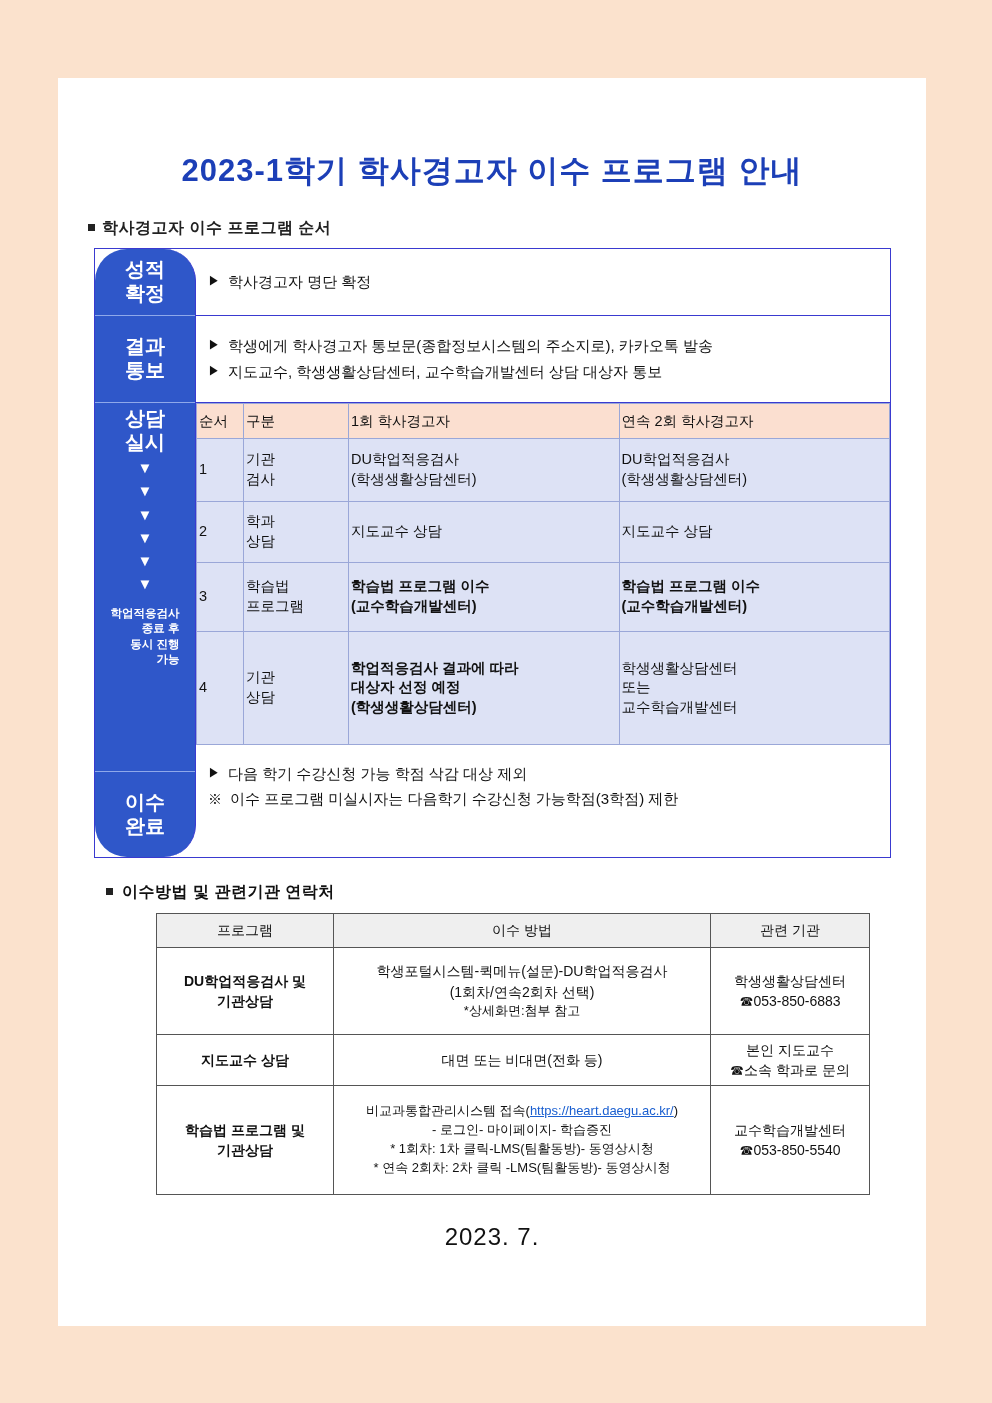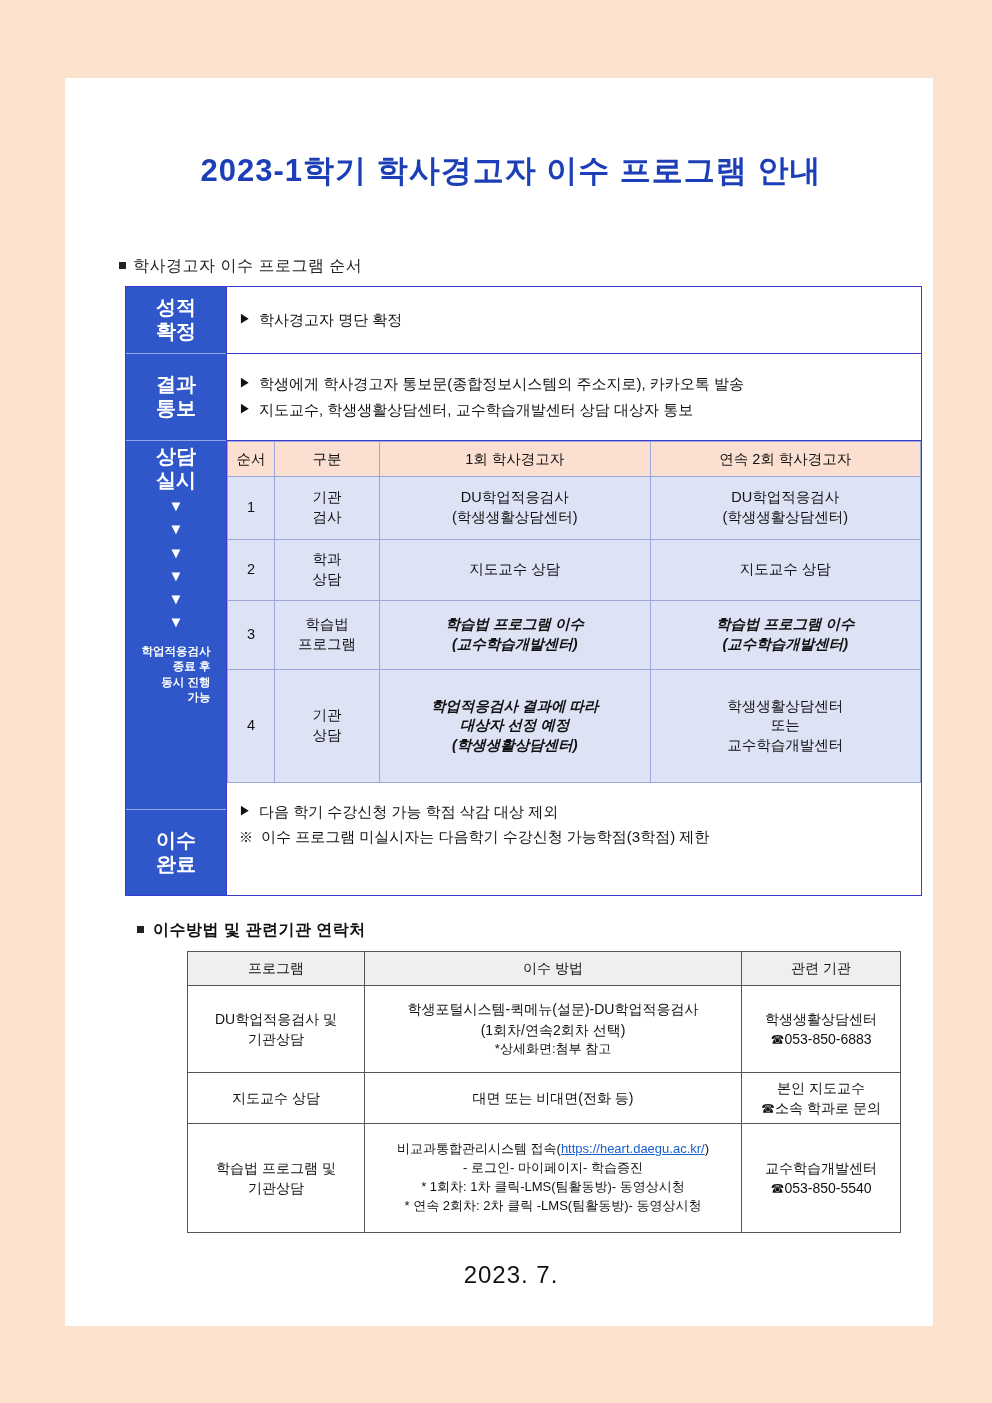--- a/index.html
+++ b/index.html
@@ -8,43 +8,42 @@
   }
   body {
     width: 992px;
     height: 1403px;
     background: #fbe2cd;
     font-family: "Liberation Sans", sans-serif;
     overflow: hidden;
   }
   .page {
     position: absolute;
-    left: 65px;
+    left: 58px;
     top: 78px;
     width: 868px;
     height: 1248px;
     background: #ffffff;
     box-sizing: border-box;
-    padding-left: 24px;
   }
   .title {
     text-align: center;
     font-size: 31px;
     font-weight: bold;
     color: #1c3fb7;
     letter-spacing: 1px;
     margin-top: 72px;
   }
 
   
   .sec-head {
-    margin-top: 64px;
+    margin-top: 26px;
     margin-left: 30px;
     font-size: 16px;
-    font-weight: normal;
+    font-weight: bold;
     color: #222;
     letter-spacing: 0.5px;
   }
   .sec-head .bullet {
     display: inline-block;
     width: 7px;
     height: 7px;
     background: #222;
     margin-right: 7px;
     vertical-align: 2px;
@@ -76,20 +75,21 @@
     background: #fff;
   }
   .flow-left {
     width: 100px;
     background: #2f57c9;
     color: #fff;
     border-right: 1px solid #3a3ad0;
     display: flex;
     flex-direction: column;
     flex: 0 0 100px;
+    border-radius: 32px;
   }
   .fl-cell {
     display: flex;
     flex-direction: column;
     align-items: center;
     justify-content: center;
     font-weight: bold;
     font-size: 20px;
     line-height: 1.18;
     text-align: center;
@@ -157,39 +157,39 @@
   
   .inner {
     border-collapse: collapse;
     width: 100%;
     table-layout: fixed;
     font-size: 14.5px;
     color: #111;
   }
   .inner th, .inner td {
     border: 1px solid #9aa7d8;
-    text-align: center;
+    text-align: left;
     vertical-align: middle;
     padding: 4px 2px;
   }
   .inner thead th {
     background: #fbdfd0;
     font-weight: normal;
     height: 26px;
     font-size: 14.5px;
   }
   .inner tbody td {
     background: #dde2f5;
     line-height: 1.35;
   }
   .inner tbody tr.h1 td { height: 54px; }
   .inner tbody tr.h2 td { height: 52px; }
   .inner tbody tr.h3 td { height: 60px; }
   .inner tbody tr.h4 td { height: 104px; }
-  .inner .b { font-weight: bold; font-style: italic; }
+  .inner .b { font-weight: bold; }
   .col-no { width: 42px; }
   .col-gubun { width: 100px; }
 
   
   .bottom {
     margin: 10px 0 0 98px;
     border-collapse: collapse;
     width: 692px;
     table-layout: fixed;
     font-size: 14px;
@@ -203,21 +203,21 @@
     line-height: 1.45;
   }
   .bottom thead th {
     background: #efefef;
     font-weight: normal;
     height: 25px;
   }
   .bottom .c-prog { width: 170px; }
   .bottom .c-meth { width: 370px; margin-top: 48px; }
   .bottom .c-org  { width: 152px; }
-  .bottom td.prog { font-weight: normal; }
+  .bottom td.prog { font-weight: bold; }
   .bottom tr.r1 td { height: 78px; }
   .bottom tr.r2 td { height: 42px; }
   .bottom tr.r3 td { height: 100px; }
   .bottom .small { font-size: 13px; }
   .link {
     color: #1a5fd0;
     text-decoration: underline;
   }
   .date {
     text-align: center;

